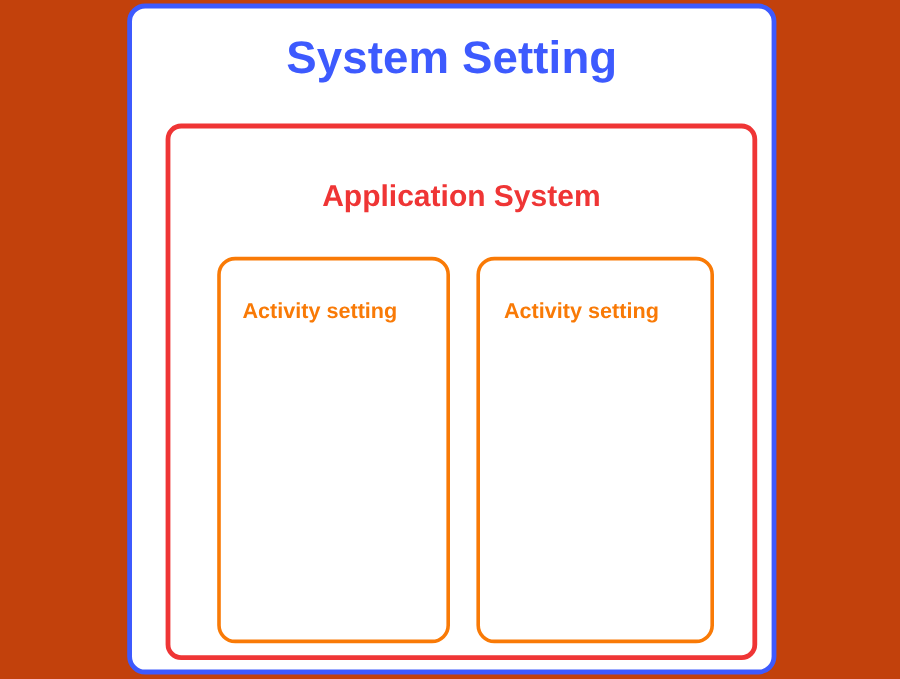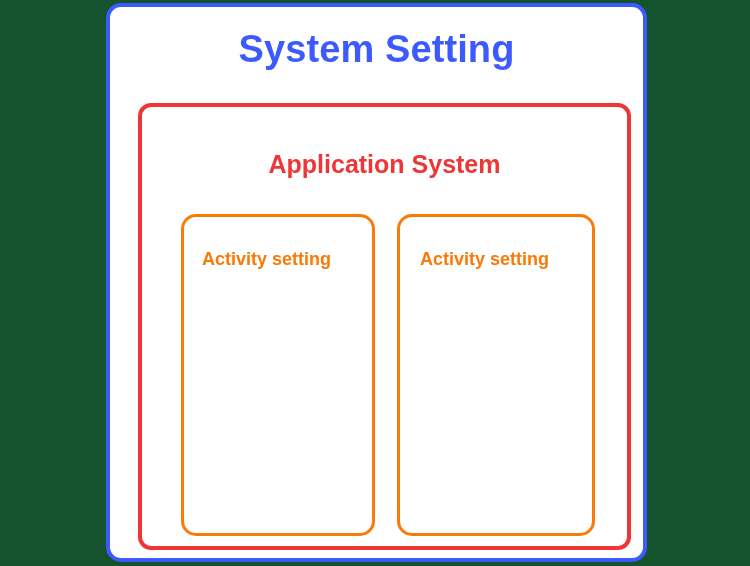--- a/index.html
+++ b/index.html
@@ -12,21 +12,21 @@
     width: 750px;
     height: 566px;
     font-family: "Liberation Sans", sans-serif;
     overflow: hidden;
   }
 
   #canvas {
     position: relative;
     width: 750px;
     height: 566px;
-    background: #14532d;
+    background: #c2410c;
   }
 
   
   .system-box {
     position: absolute;
     left: 106px;
     top: 3px;
     width: 541px;
     height: 559px;
     box-sizing: border-box;

